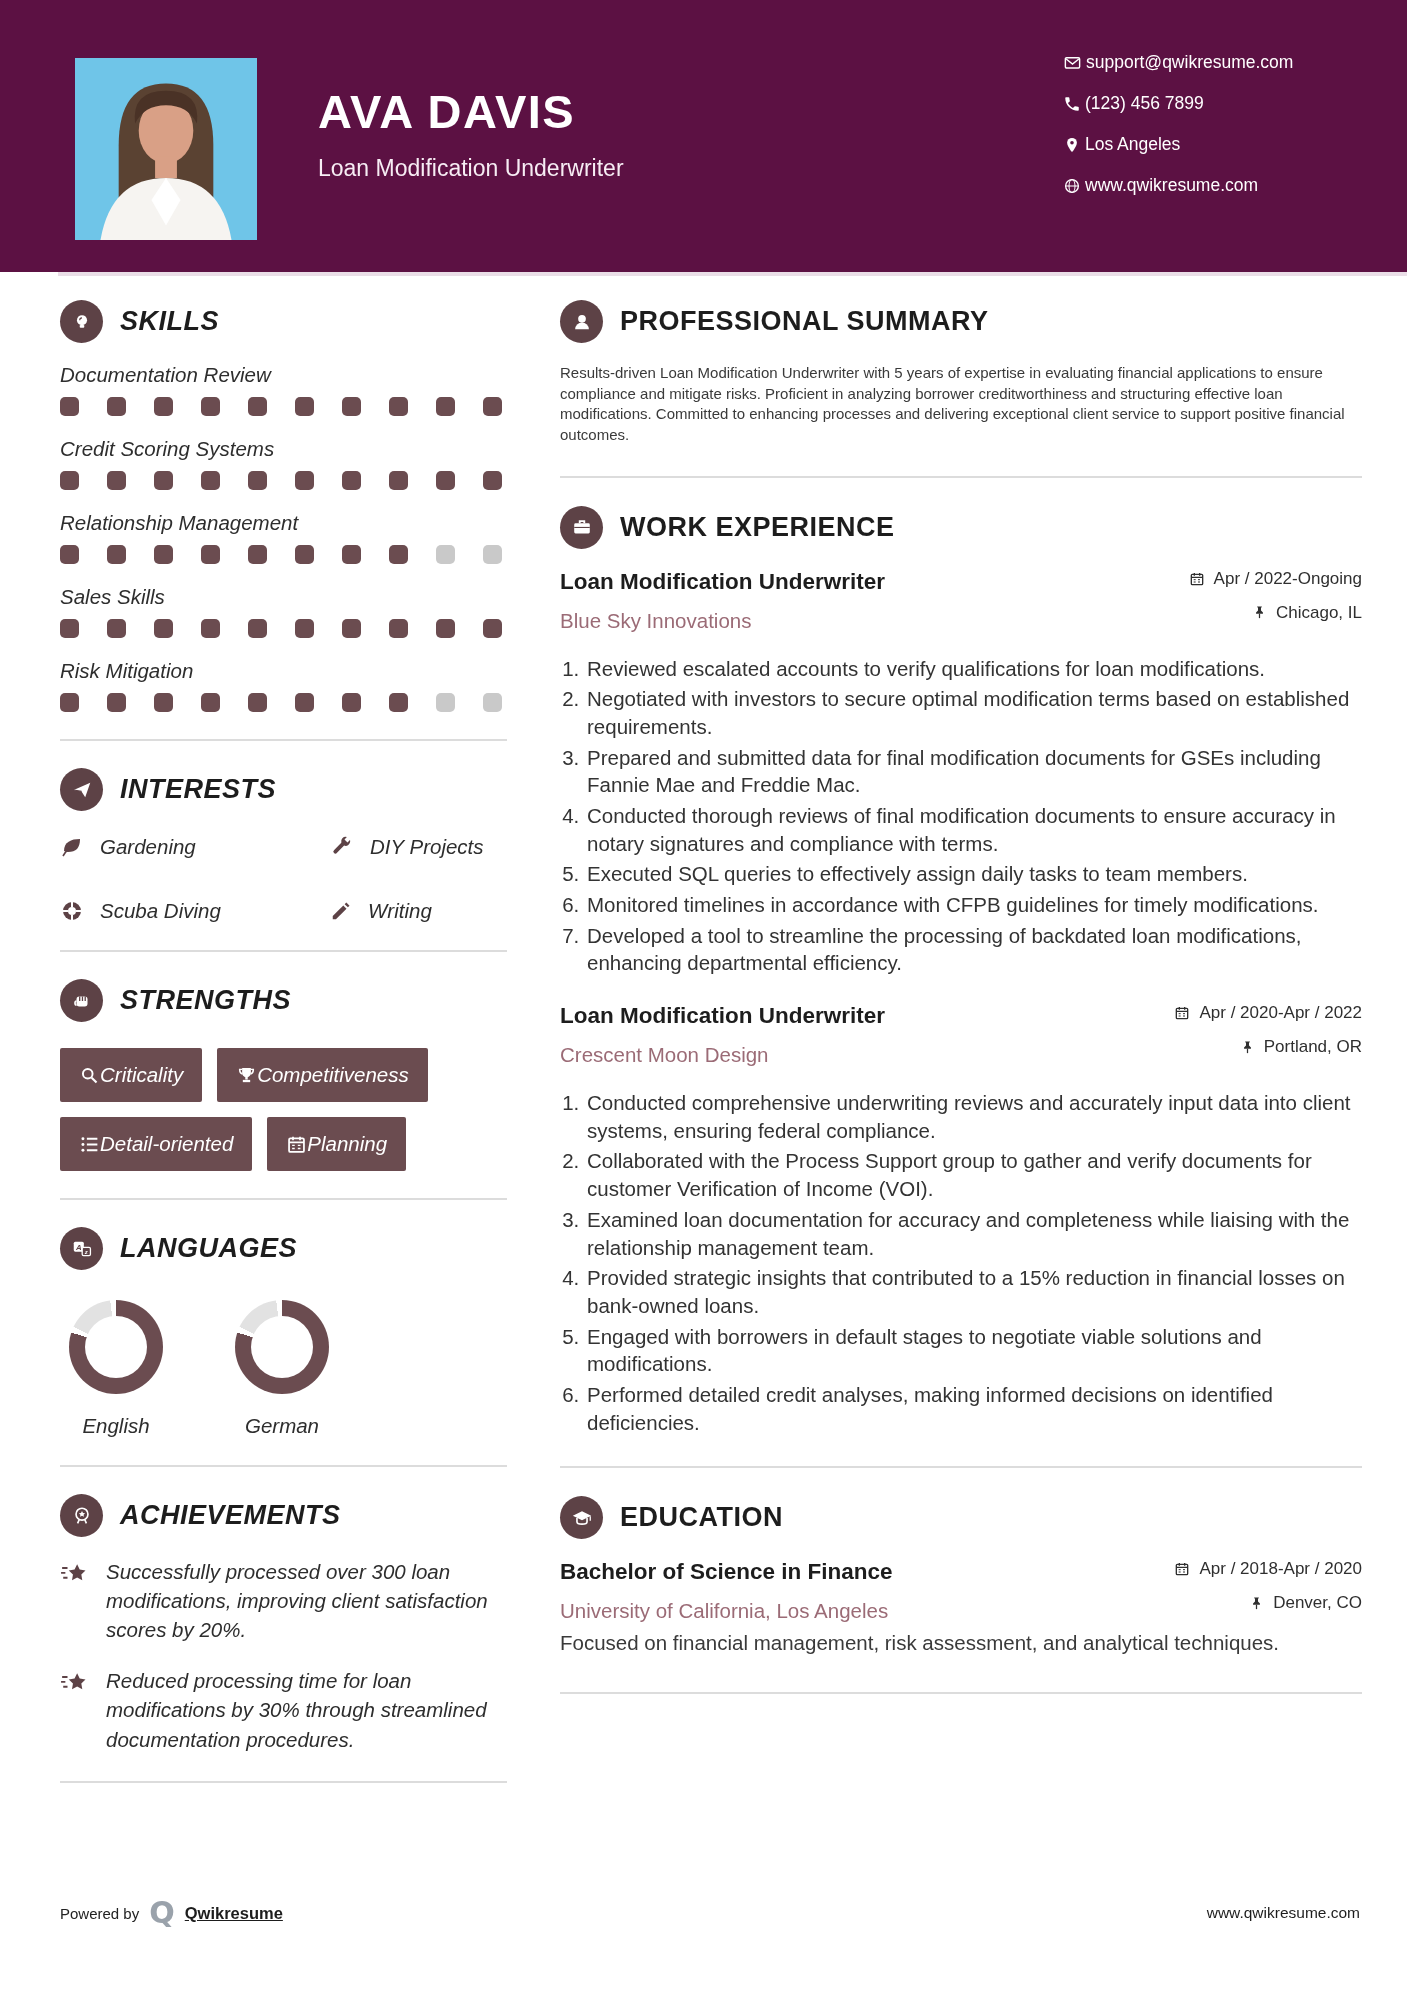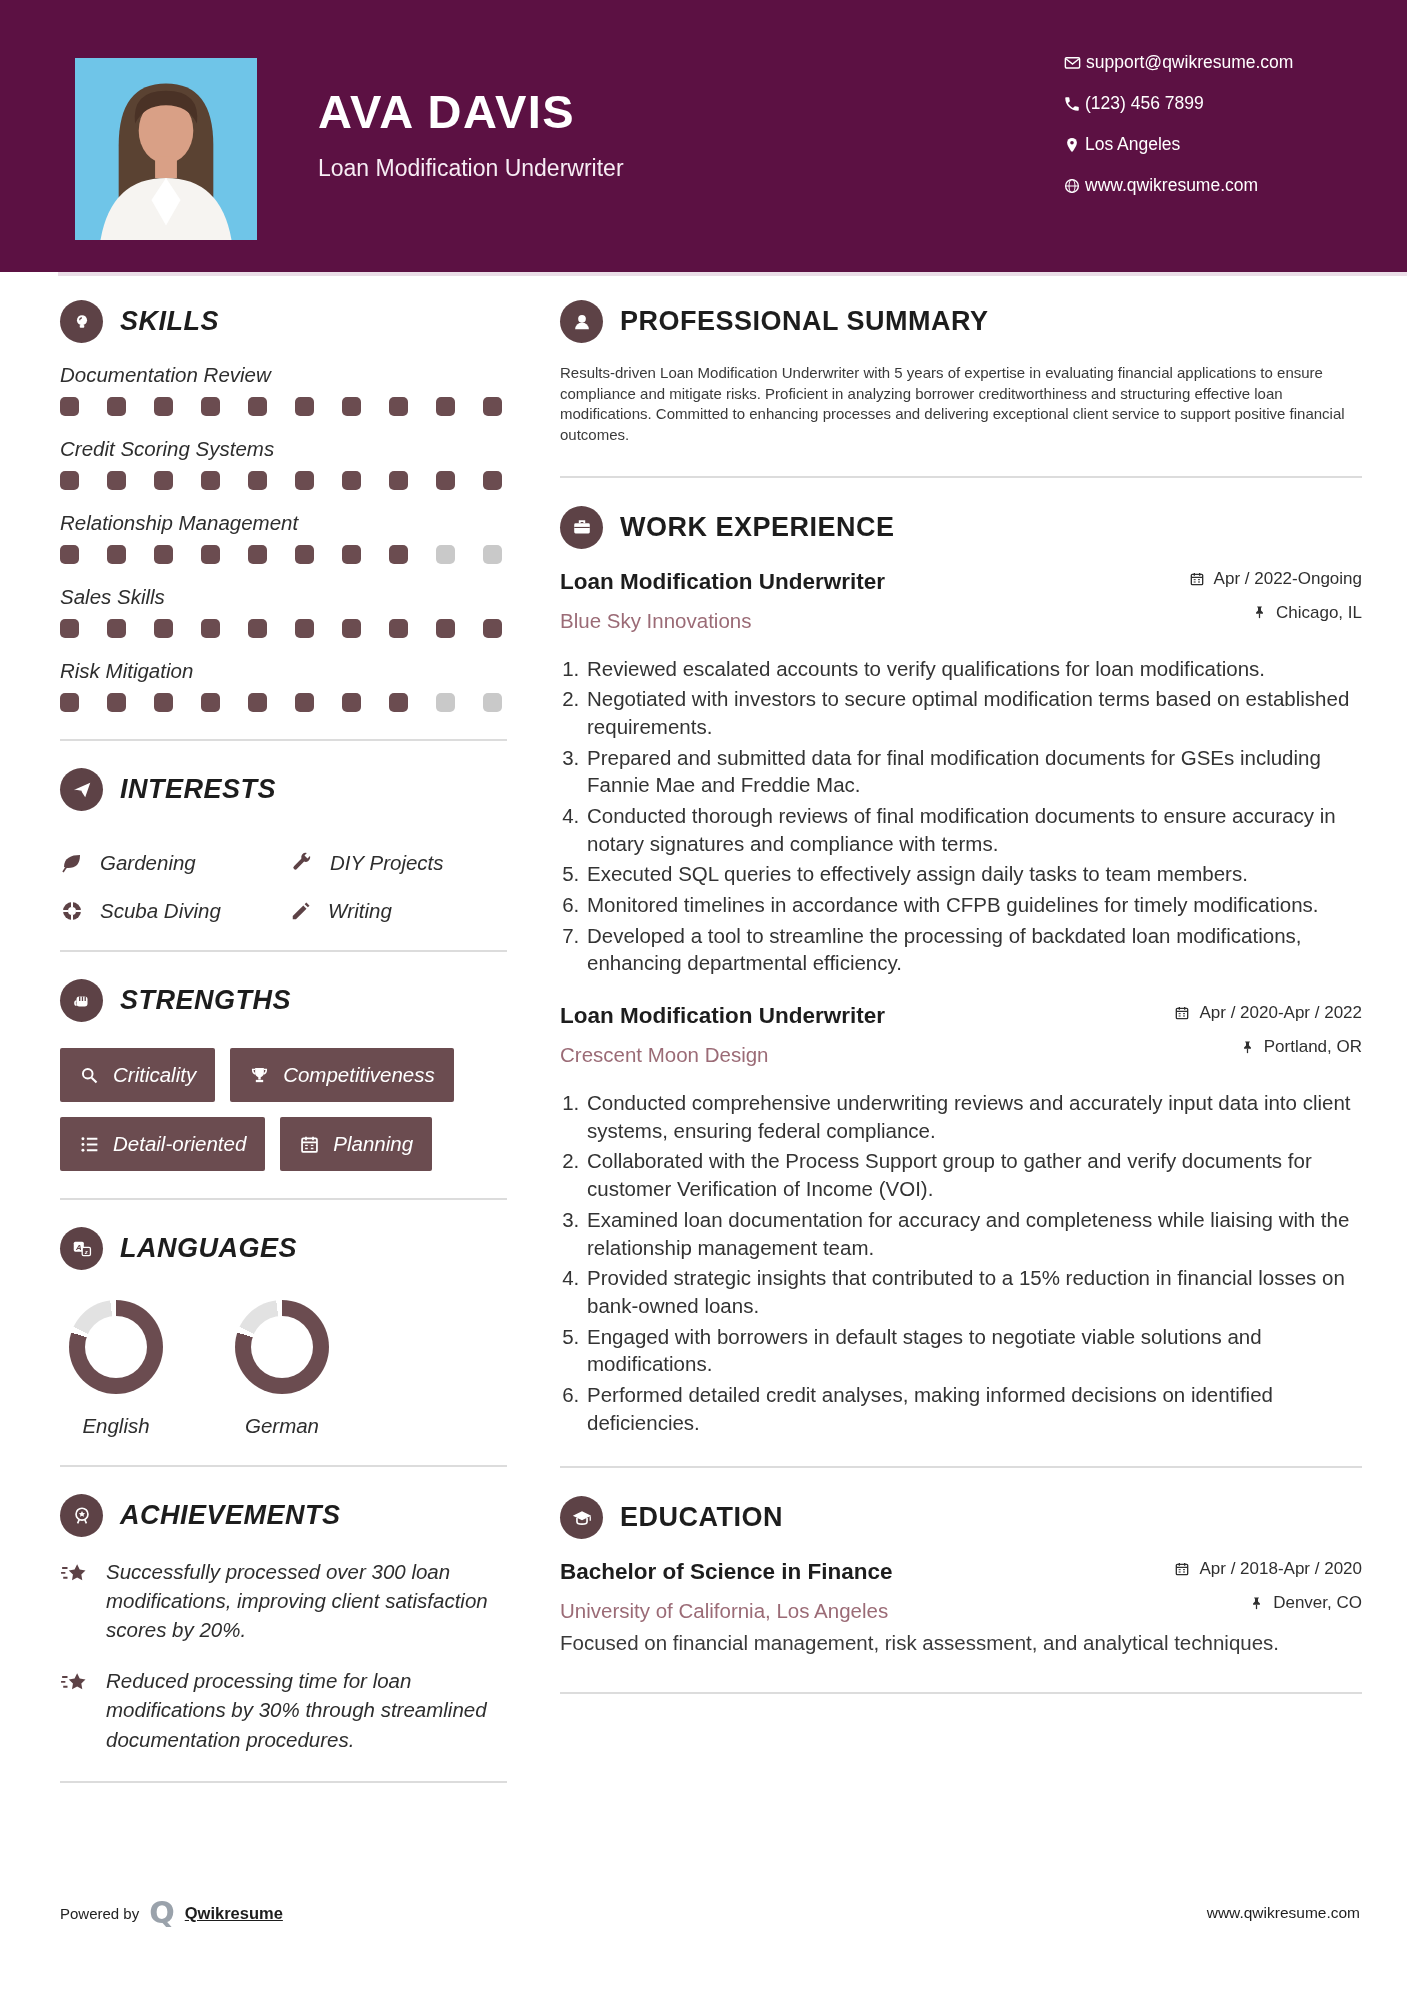--- a/index.html
+++ b/index.html
@@ -29,26 +29,26 @@
   .divider{border:none;border-top:2px solid #dcdcdc;margin:27px 0;}
 
   
   .skill{margin-bottom:21px;}
   .skill-label{font-size:20.5px;color:#2e2e2e;margin-bottom:10px;}
   .dots{display:flex;gap:28px;}
   .dot{width:19px;height:19px;border-radius:5px;background:var(--dot-off);}
   .dot.on{background:var(--brown);}
 
   
-  .interests-grid{display:grid;grid-template-columns:230px 1fr;row-gap:24px;margin-top:40px;}
+  .interests-grid{display:grid;grid-template-columns:230px 1fr;row-gap:24px;margin-top:24px;gap:40px;}
   .int-item{display:flex;align-items:center;gap:16px;font-size:20.5px;color:#2e2e2e;}
 
   
   .strengths-grid{display:flex;flex-wrap:wrap;gap:15px;margin-top:26px;}
-  .strength{display:flex;align-items:center;gap:13px;background:var(--brown);color:#fff;
+  .strength{display:flex;align-items:center;background:var(--brown);color:#fff;
             font-size:20.5px;padding:15px 19px;border-radius:2px;}
 
   
   .lang-row{display:flex;gap:54px;margin-top:30px;margin-bottom:6px;}
   .lang{display:flex;flex-direction:column;align-items:center;gap:20px;width:112px;}
   .donut{width:94px;height:94px;border-radius:50%;position:relative;}
   .donut::after{content:"";position:absolute;inset:16px;border-radius:50%;background:#fff;}
   .lang-label{font-size:20.5px;color:#2e2e2e;}
 
   

